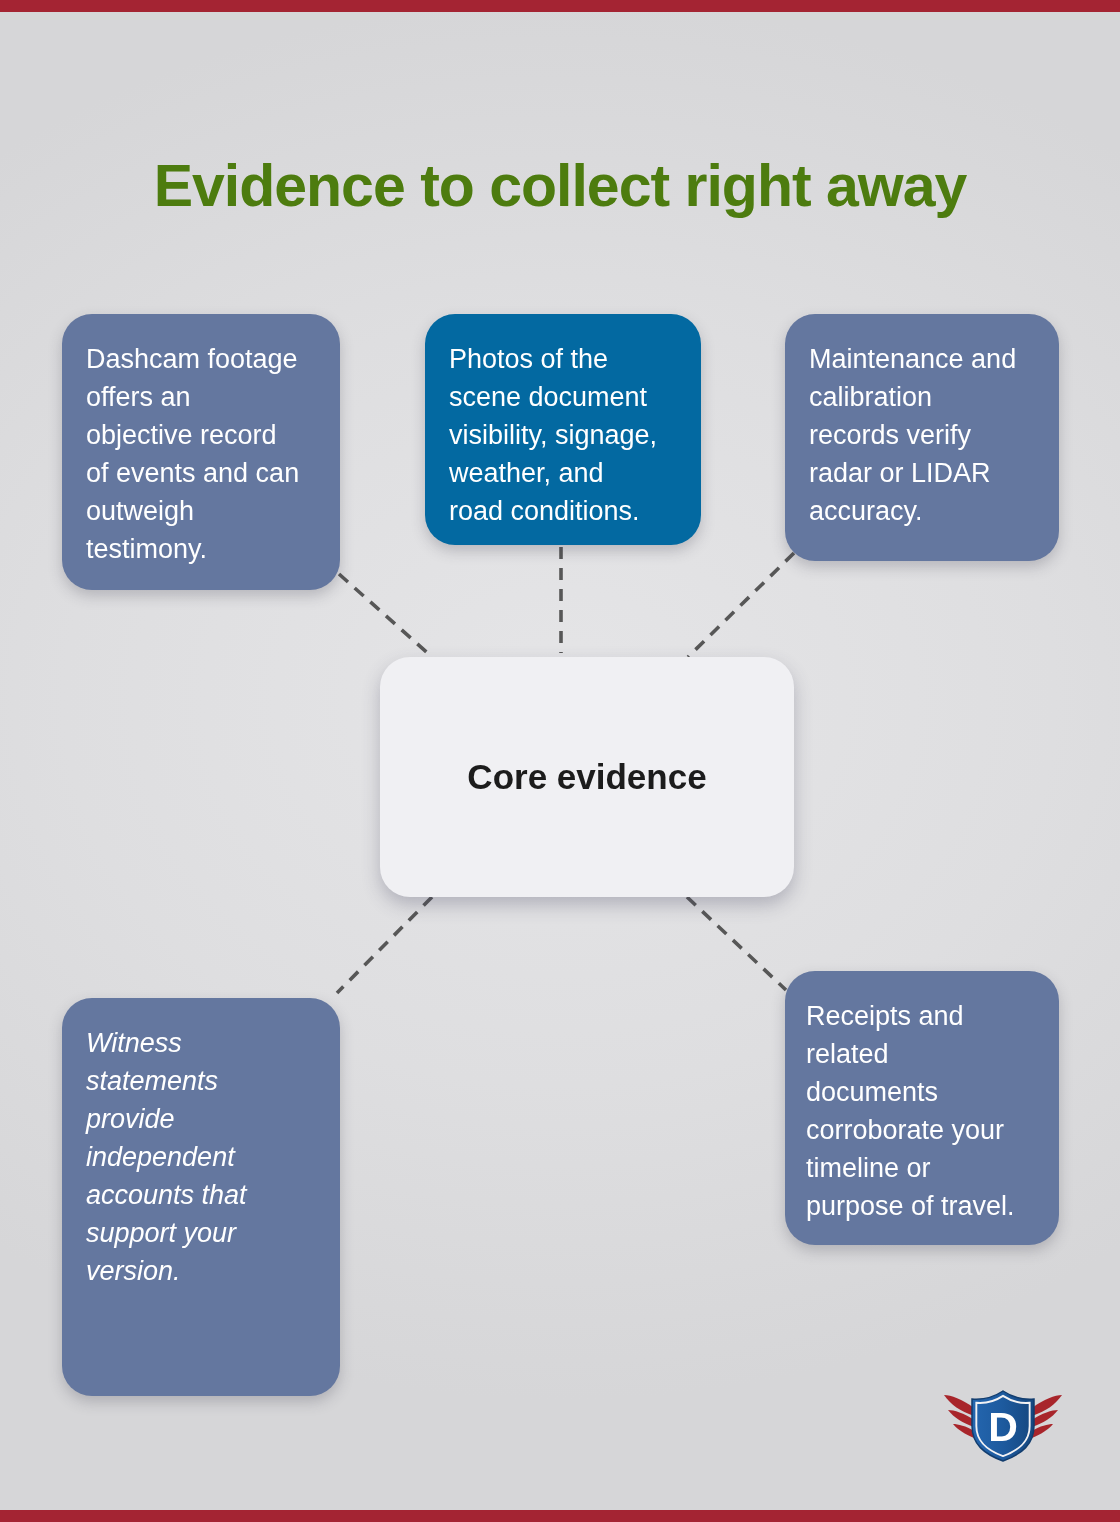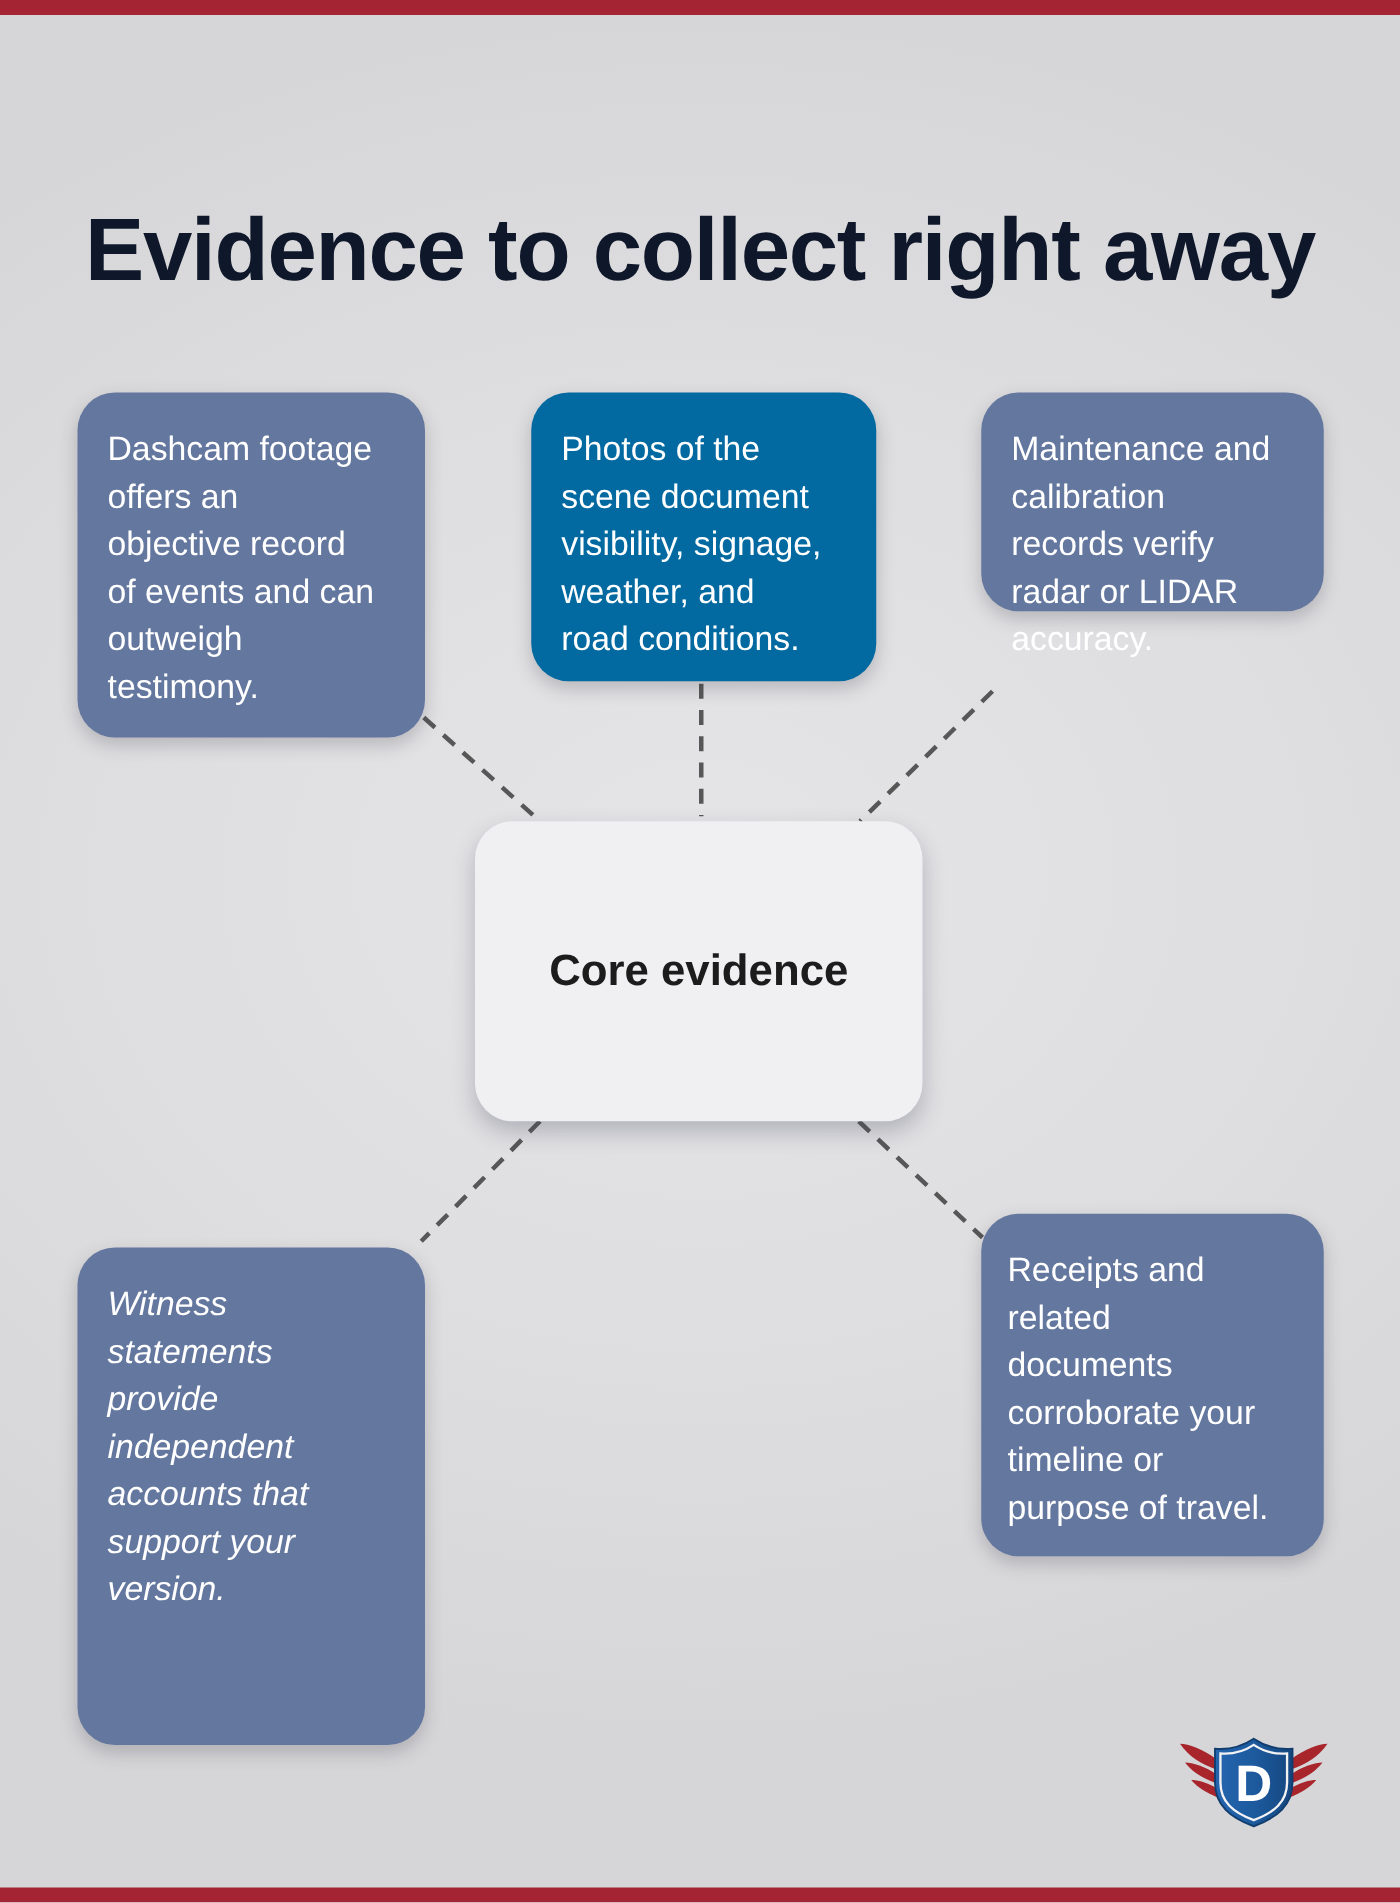--- a/index.html
+++ b/index.html
@@ -6,35 +6,35 @@
   body{
     width:1120px;height:1522px;position:relative;overflow:hidden;
     font-family:"Liberation Sans","DejaVu Sans",sans-serif;
     background:radial-gradient(ellipse 900px 700px at 50% 46%, #e5e5e7 0%, #dedee0 55%, #d6d6d8 100%);
   }
   .accent-bar{position:absolute;left:0;width:1120px;height:12px;}
   .accent-bar.top{top:0;}
   .accent-bar.bottom{bottom:0;}
   .page-title{
     position:absolute;top:112px;left:0;width:1120px;text-align:center;
-    font-size:71px;font-weight:800;color:#0f172a;letter-spacing:-1px;
+    font-size:59px;font-weight:800;color:#4d7c0f;letter-spacing:-1px;
   }
   .node{
     position:absolute;border-radius:30px;color:#fff;
     font-size:27px;line-height:38px;white-space:pre-line;
     padding:26px 20px 20px 24px;box-sizing:border-box;
     box-shadow:0 6px 14px rgba(60,60,75,.25);
   }
   .node-dashcam{left:62px;top:314px;width:278px;height:276px;border-radius:30px;}
   .node-photos{left:425px;top:314px;width:276px;height:231px;}
-  .node-maintenance{left:785px;top:314px;width:274px;height:175px;}
+  .node-maintenance{left:785px;top:314px;width:274px;height:247px;}
   .node-witness{left:62px;top:998px;width:278px;height:398px;font-style:italic;}
   .node-receipts{left:785px;top:971px;width:274px;height:274px;}
   .center-node{
-    position:absolute;left:380px;top:657px;width:358px;height:240px;
+    position:absolute;left:380px;top:657px;width:414px;height:240px;
     border-radius:30px;display:flex;align-items:center;justify-content:center;
     font-size:35px;font-weight:bold;color:#1c1c1c;
     box-shadow:0 8px 18px rgba(70,70,95,.30);
   }
   .connector-svg{position:absolute;left:0;top:0;pointer-events:none;}
   .brand-logo{position:absolute;left:941px;top:1386px;width:124px;height:80px;}
 </style>
 </head>
 <body>
 

